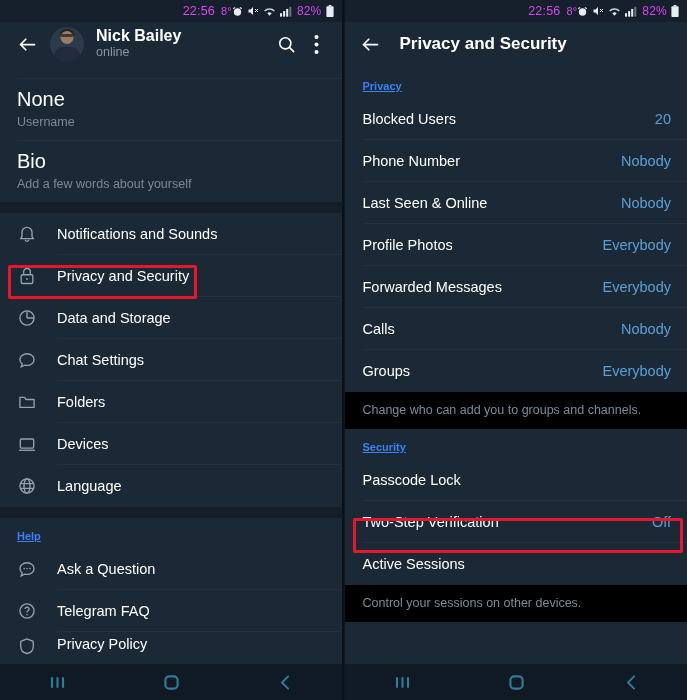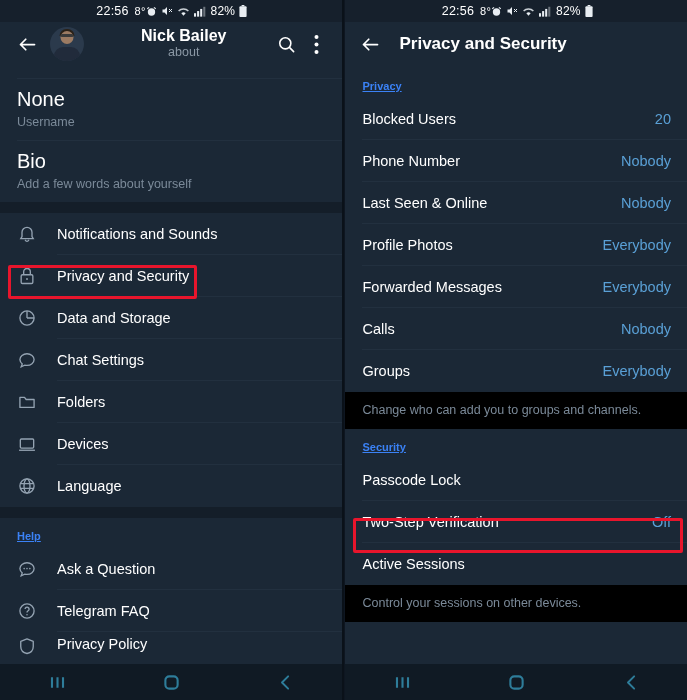--- a/index.html
+++ b/index.html
@@ -9,22 +9,22 @@
     font-family: "Liberation Sans", sans-serif;
     overflow: hidden;
   }
   .screen { position: relative; width: 687px; height: 700px; display: flex; }
   .panel { position: relative; width: 343px; height: 700px; background: #1b2836; overflow: hidden; }
   .panel.right { width: 343px; margin-left: 1px; }
   .divider-vert { width: 3px; height: 700px; background: #0a1119; }
 
   
   .statusbar {
-    height: 22px; background: #16202c; color: #ffffff;
-    display: flex; align-items: center; justify-content: center;
+    height: 22px; background: #16202c; color: #d946ef;
+    display: flex; align-items: center; justify-content: flex-end;
     padding: 0 8px 0 10px; font-size: 12.5px; letter-spacing: .2px;
   }
   .sb-left { display: flex; align-items: baseline; gap: 6px; }
   .sb-temp { font-size: 11px; }
   .sb-right { display: flex; align-items: center; gap: 4px; }
   .sb-right svg { display: block; }
   .sb-batt { font-size: 12px; margin-left: 1px; }
 
   
   .appbar { height: 44px; display: flex; align-items: center; padding: 0 10px; background: #1b2836; }
@@ -35,21 +35,21 @@
     background: #2b3a4c; overflow: hidden; position: relative; flex: 0 0 auto;
   }
   .avatar .face { position: absolute; left: 50%; top: 4px; transform: translateX(-50%);
     width: 13px; height: 13px; border-radius: 50%; background: #9c7b63; }
   .avatar .hair { position: absolute; left: 50%; top: 2px; transform: translateX(-50%);
     width: 15px; height: 7px; border-radius: 7px 7px 0 0; background: #2a2118; }
   .avatar .body { position: absolute; left: 50%; bottom: -4px; transform: translateX(-50%);
     width: 26px; height: 18px; border-radius: 9px 9px 0 0; background: #212b3b; }
   .avatar .shade { position: absolute; left: 50%; top: 7px; transform: translateX(-50%);
     width: 13px; height: 3px; background: #3a3a3a; border-radius: 2px; }
-  .titles { display: flex; flex-direction: column; justify-content: center; flex: 1 1 auto; min-width: 0; text-align: center; }
+  .titles { display: flex; flex-direction: column; justify-content: center; flex: 1 1 auto; min-width: 0; }
   .title-name { color: #ffffff; font-size: 16px; font-weight: bold; line-height: 1.1; }
   .title-sub { color: #8b98a5; font-size: 12.5px; line-height: 1.35; }
   .page-title { color: #ffffff; font-size: 17px; font-weight: bold; margin-left: 14px; }
 
   
   .scroll { position: relative; }
   .section-head {
     color: #3b82f6; font-size: 11px; font-weight: bold;
     padding: 12px 0 6px 17px;
     text-decoration: underline;
@@ -141,21 +141,21 @@
           </svg>
       </div>
       <div class="avatar">
         <div class="body"></div>
           <div class="hair"></div>
           <div class="face"></div>
           <div class="shade"></div>
       </div>
       <div class="titles">
         <span class="title-name">Nick Bailey</span>
-        <span class="title-sub">about</span>
+        <span class="title-sub">online</span>
       </div>
       <div class="icon-btn">
         <svg width="19" height="19" viewBox="0 0 24 24" fill="none" stroke="#ffffff" stroke-width="2" stroke-linecap="round">
             <circle cx="10.5" cy="10.5" r="7"></circle>
             <path d="M16 16l5 5"></path>
           </svg>
       </div>
       <div class="icon-btn">
         <svg width="5" height="19" viewBox="0 0 4 18" fill="#ffffff">
             <circle cx="2" cy="2" r="1.9"></circle>

